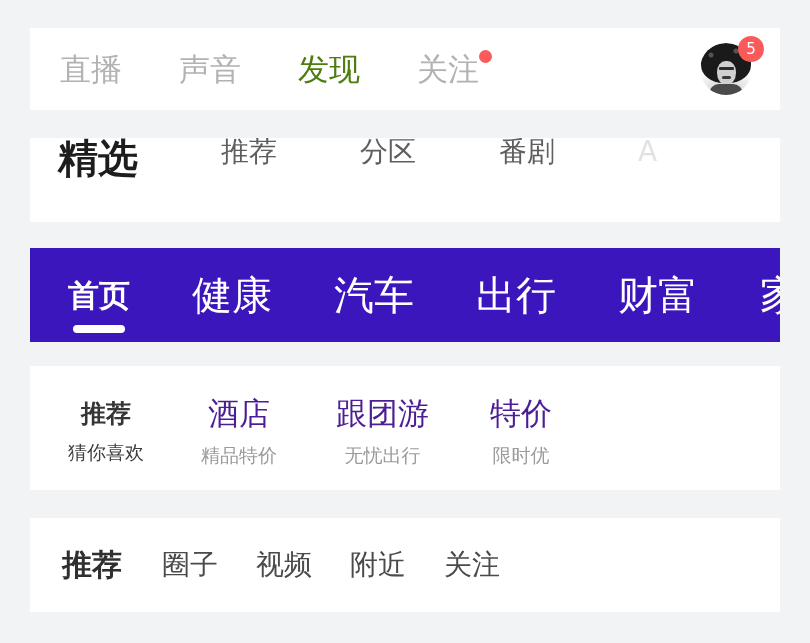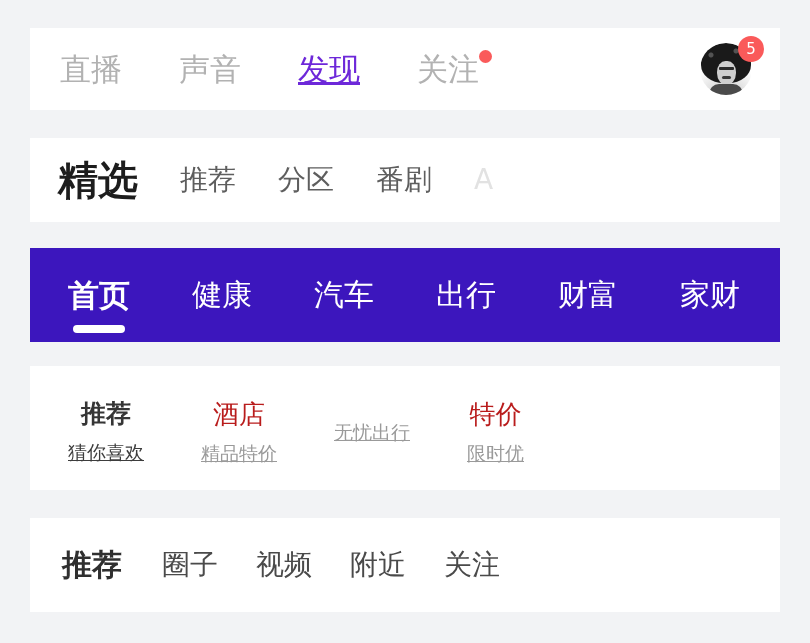--- a/index.html
+++ b/index.html
@@ -40,21 +40,21 @@
     padding-left: 30px;
   }
   .nav1-item {
     position: relative;
     font-size: 31px;
     color: #b2b2b2;
     margin-right: 57px;
     line-height: 1;
     white-space: nowrap;
   }
-  .nav1-item.active { color: #6d28d9; text-decoration: underline; }
+  .nav1-item.active { color: #4d7c0f; }
   .nav1-dot {
     position: absolute;
     top: -4px;
     right: -13px;
     width: 13px;
     height: 13px;
     border-radius: 50%;
     background: #fa5a5a;
   }
   .avatar-wrap {
@@ -134,23 +134,24 @@
     font-weight: 400;
   }
 
   
   #card-featured {
     top: 138px;
     height: 84px;
   }
   .nav2 {
     display: flex;
-    align-items: center;
+    align-items: flex-start;
     height: 100%;
     padding-left: 24px;
+    gap: 41px;
   }
   .nav2-active {
     position: relative;
     font-size: 40px;
     font-weight: bold;
     color: #1d1d1d;
     line-height: 1;
     margin-right: 38px;
     padding: 0 4px;
     white-space: nowrap;
@@ -181,21 +182,21 @@
     background: #3c16bd;
   }
   .nav3 {
     display: flex;
     align-items: center;
     height: 100%;
     padding-left: 38px;
   }
   .nav3-item {
     position: relative;
-    font-size: 30px;
+    font-size: 40px;
     color: #ffffff;
     margin-right: 62px;
     line-height: 1;
     white-space: nowrap;
   }
   .nav3-item.active { font-weight: bold; font-size: 31px; }
   .nav3-bar {
     position: absolute;
     left: 50%;
     transform: translateX(-50%);
@@ -227,37 +228,36 @@
   .nav4-top {
     position: relative;
     font-size: 25px;
     color: #353535;
     font-weight: bold;
     line-height: 1;
     padding: 7px 11px 8px 11px;
   }
   .nav4-item:not(.active) .nav4-top {
     font-weight: normal;
-    color: #b91c1c;
-    font-size: 26px;
+    color: #4c1d95;
+    font-size: 31px;
     padding: 7px 2px 8px 2px;
   }
   .nav4-hl {
     position: absolute;
     inset: 0;
     border-radius: 19px 5px 19px 5px;
     background: linear-gradient(45deg, #fdf6d0 0%, #fdeeae 40%, #fbd95c 100%);
     z-index: -1;
   }
   .nav4-sub {
     font-size: 19px;
     color: #9a9a9a;
     margin-top: 9px;
     line-height: 1;
-    text-decoration: underline;
   }
   .nav4-item.active .nav4-sub { color: #3d3d3d; }
   .logo-brand {
     font-size: 25px;
     font-weight: bold;
     font-style: italic;
     line-height: 1;
     padding: 7px 2px 8px 2px;
     letter-spacing: -1px;
     background: linear-gradient(100deg, #4a5cf5 0%, #3f9bf7 45%, #4fd9f7 100%);
@@ -399,20 +399,23 @@
       <div class="nav4-item">
         <div class="nav4-top">
           <span>酒店</span>
         </div>
         <div class="nav4-sub">精品特价</div>
       </div>
 
 
 
       <div class="nav4-item">
+        <div class="nav4-top">
+          <span>跟团游</span>
+        </div>
         <div class="nav4-sub">无忧出行</div>
       </div>
 
       <div class="nav4-item">
         <div class="nav4-top">
           <span>特价</span>
         </div>
         <div class="nav4-sub">限时优</div>
       </div>
 

